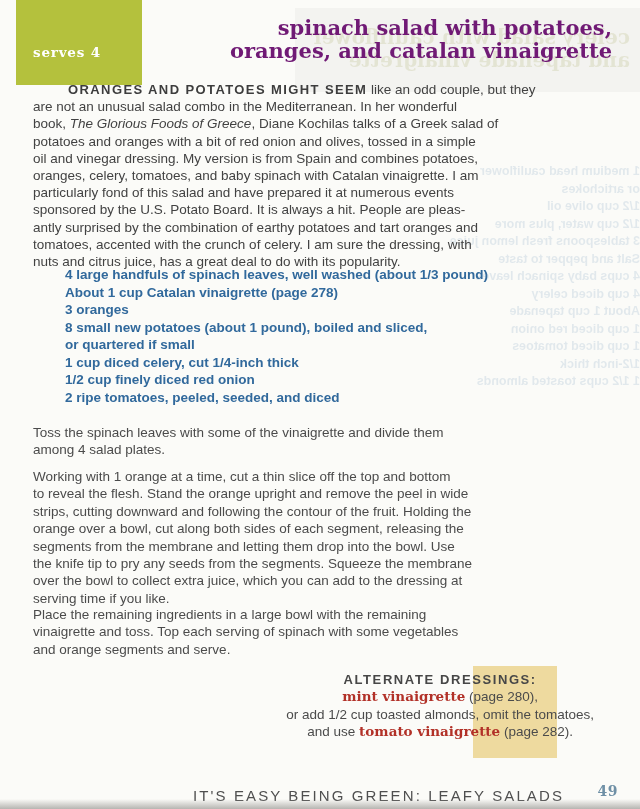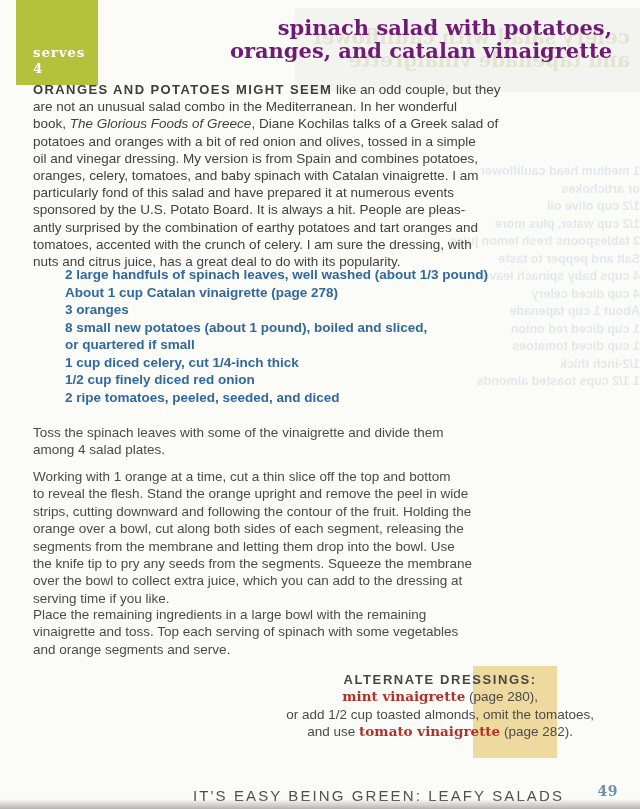--- a/index.html
+++ b/index.html
@@ -12,30 +12,30 @@
   .tint-top-right{position:absolute;left:295px;top:8px;right:0;height:84px;background:#f3f3f0;}
   .bottom-shadow{position:absolute;left:0;right:0;bottom:0;height:10px;
     background:linear-gradient(to bottom, rgba(185,184,180,0), #b6b5b1);}
   
   .bleed{position:absolute;transform:scaleX(-1);pointer-events:none;}
   .bleed-title{left:95px;top:26px;width:535px;color:#8a8d2c;opacity:.14;
     font-family:"DejaVu Serif",serif;font-weight:bold;font-size:20px;line-height:23px;text-align:left;white-space:pre-line;}
   .bleed-ingredients{right:0;top:163px;width:100px;color:#31699c;opacity:.12;
     font-weight:bold;font-size:12.5px;line-height:17.5px;white-space:nowrap;}
   
-  .serves-box{position:absolute;left:16px;top:0;width:82px;height:85px;background:#b4c13d;}
+  .serves-box{position:absolute;left:16px;top:0;width:82px;height:85px;background:#b4c13d;padding-left:44px;}
   .serves-label{position:absolute;left:17px;top:44px;color:#ffffff;
     font-family:"DejaVu Serif",serif;font-weight:bold;font-size:13.5px;letter-spacing:.8px;}
   
   .title{position:absolute;right:28px;top:16px;text-align:right;color:#701a75;
     font-family:"DejaVu Serif",serif;font-weight:bold;font-size:21px;line-height:23px;}
   
   .intro{position:absolute;left:33px;top:81px;width:516px;
     font-size:13.5px;line-height:17.2px;white-space:pre-line;color:#424242;}
-  .lead-in{font-weight:bold;letter-spacing:1.4px;font-size:13px;color:#3d3d3d;}
+  .lead-in{font-weight:bold;letter-spacing:1.4px;font-size:13px;color:#3d3d3d;margin-left:35px;}
   .book{font-style:italic;}
   
   .ingredients{position:absolute;left:65px;top:266px;color:#31699c;
     font-weight:bold;font-size:13.5px;line-height:17.5px;white-space:nowrap;}
   .ingredients .indent{}
   
   .step{position:absolute;left:33px;width:516px;font-size:13.5px;line-height:17.4px;
     white-space:pre-line;color:#4b4b4b;}
   .step1{top:424px;}
   .step2{top:468px;}
@@ -92,21 +92,21 @@
 potatoes and oranges with a bit of red onion and olives, tossed in a simple
 oil and vinegar dressing. My version is from Spain and combines potatoes,
 oranges, celery, tomatoes, and baby spinach with Catalan vinaigrette. I am
 particularly fond of this salad and have prepared it at numerous events
 sponsored by the U.S. Potato Board. It is always a hit. People are pleas-
 antly surprised by the combination of earthy potatoes and tart oranges and
 tomatoes, accented with the crunch of celery. I am sure the dressing, with
 nuts and citrus juice, has a great deal to do with its popularity.</span></div>
 
   <div class="ingredients">
-    <div>2 large handfuls of spinach leaves, well washed (about 1/3 pound)</div>
+    <div>4 large handfuls of spinach leaves, well washed (about 1/3 pound)</div>
     <div>About 1 cup Catalan vinaigrette (page 278)</div>
     <div>3 oranges</div>
     <div>8 small new potatoes (about 1 pound), boiled and sliced,</div>
     <div class="indent">or quartered if small</div>
     <div>1 cup diced celery, cut 1/4-inch thick</div>
     <div>1/2 cup finely diced red onion</div>
     <div>2 ripe tomatoes, peeled, seeded, and diced</div>
   </div>
 
   <div class="step step1">Toss the spinach leaves with some of the vinaigrette and divide them

